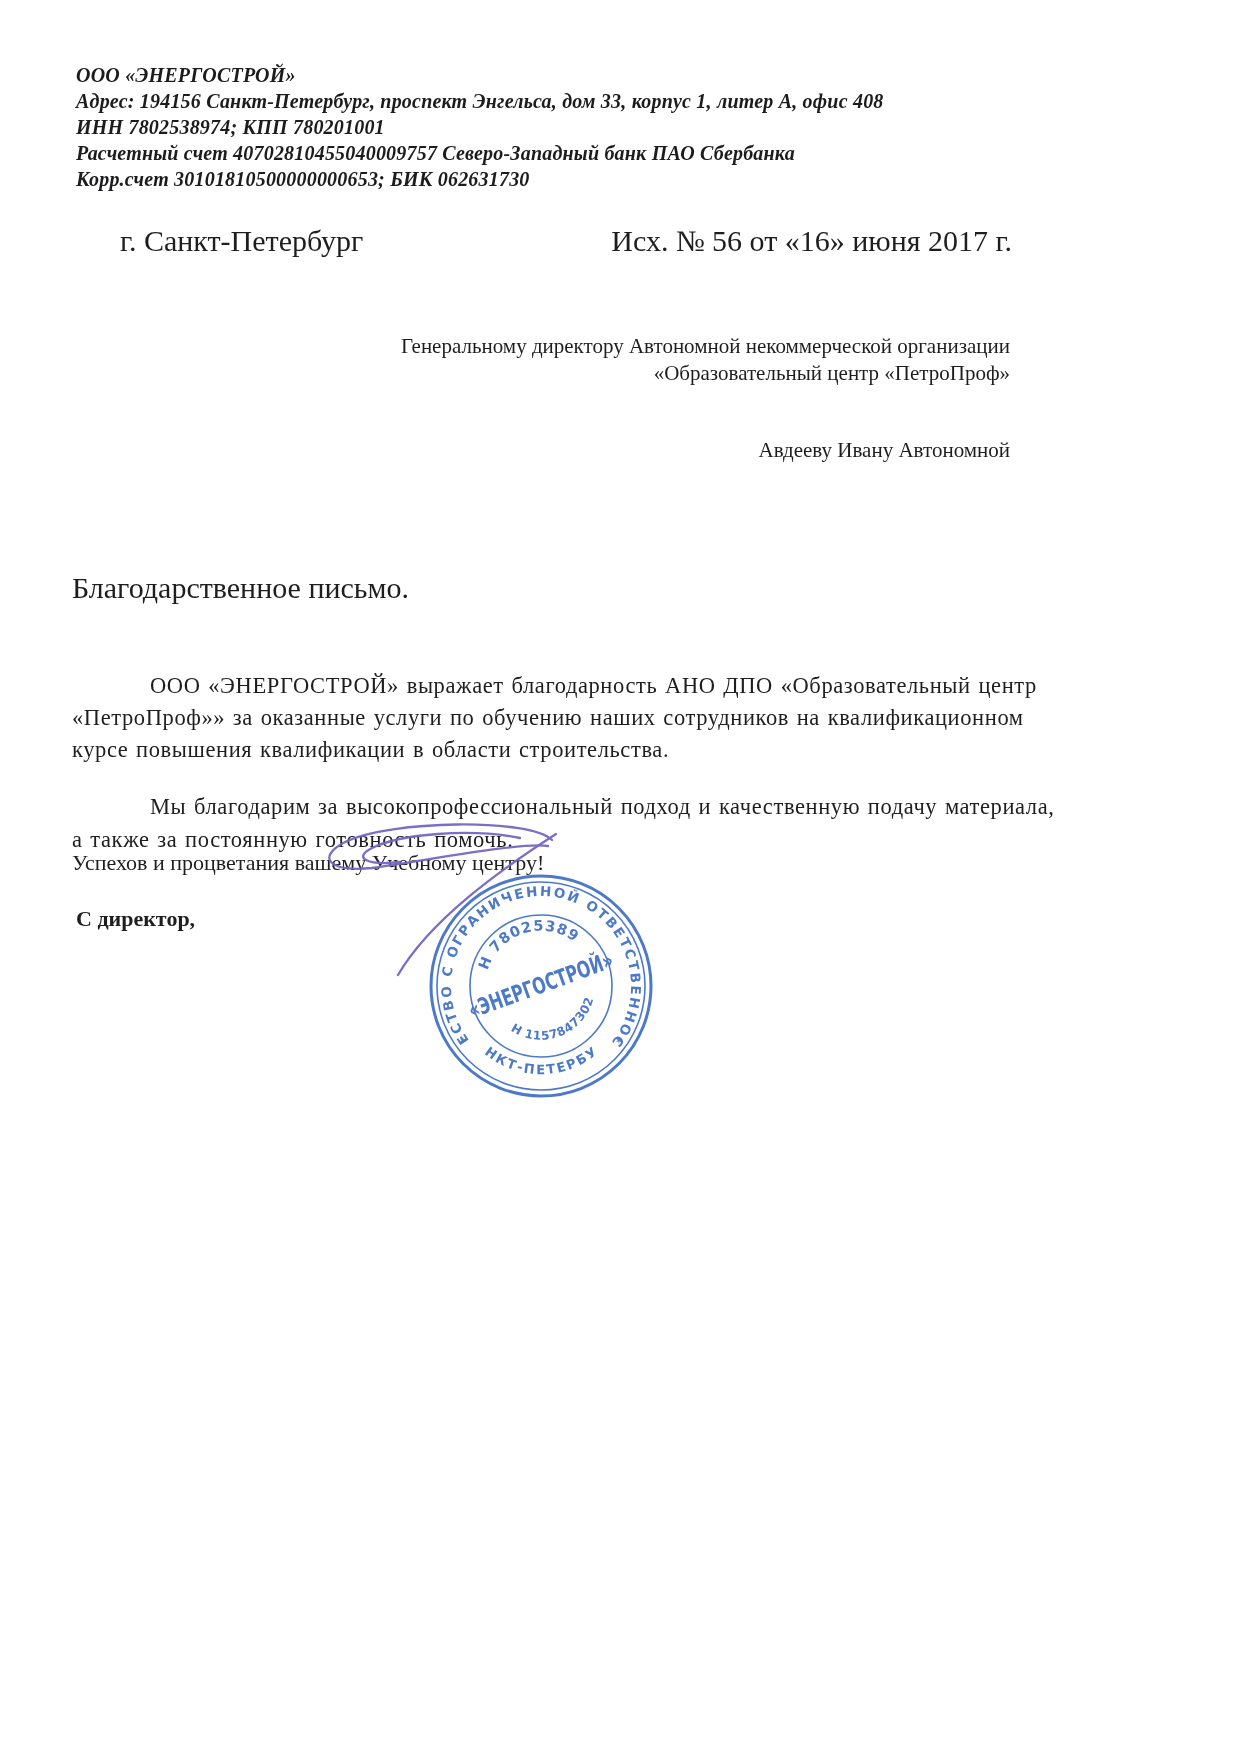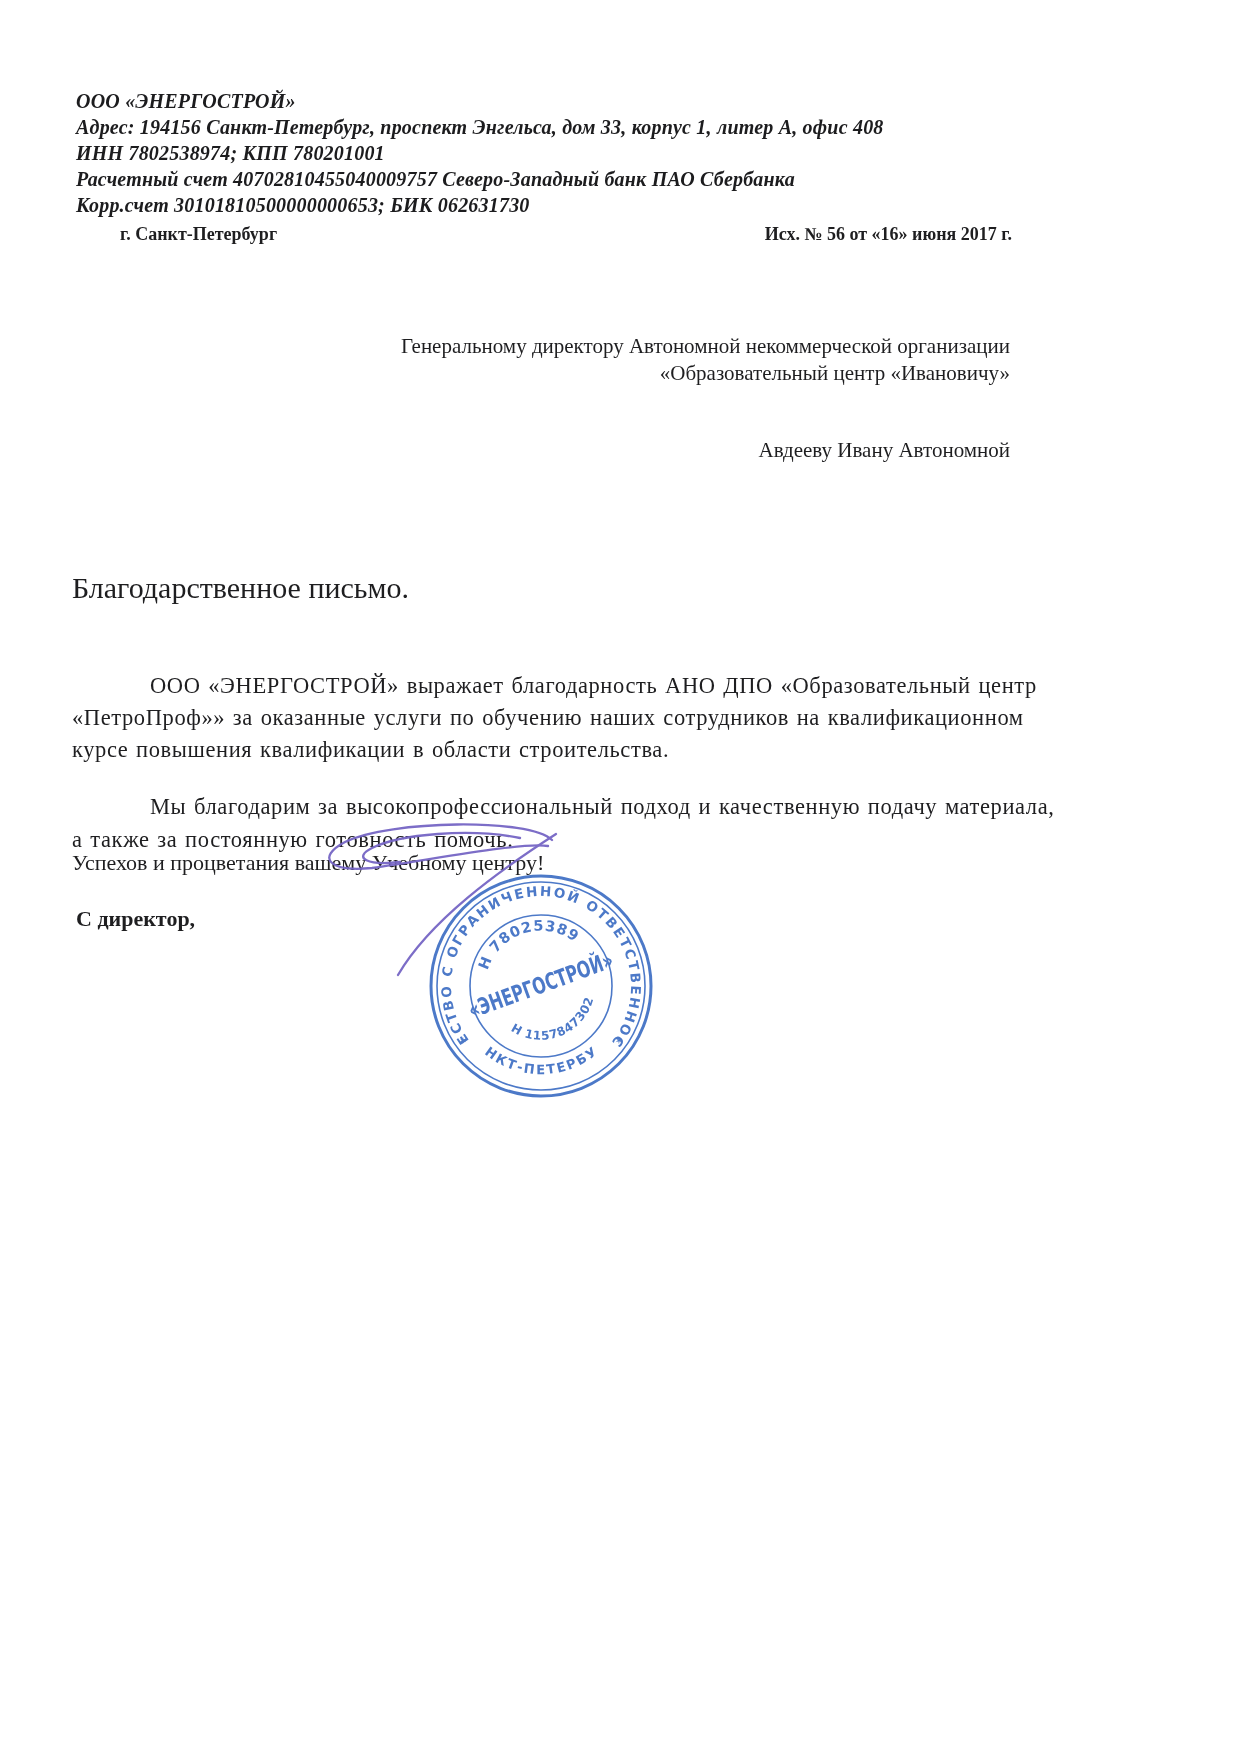--- a/index.html
+++ b/index.html
@@ -9,27 +9,27 @@
     background:#ffffff;
     font-family:"Liberation Serif", serif;
     color:#1e1e20;
     overflow:hidden;
   }
   .abs{position:absolute;}
   
   .letterhead{
     left:76px; top:62px; width:1060px;
     font-size:20px; font-weight:bold; font-style:italic;
-    line-height:26px; letter-spacing:.2px; color:#1c1c1e;margin-top:26px;
+    line-height:26px; letter-spacing:.2px; color:#1c1c1e;
   }
   
   .meta-row{
     left:72px; top:224px; width:940px;
     display:flex; justify-content:space-between;
-    font-size:18px; font-weight:bold;
+    font-size:30px; font-weight:normal;
   }
   .meta-city{padding-left:48px;}
   
   .addressee{
     right:230px; top:333px; width:820px;
     text-align:right; font-size:21px; line-height:27px;
   }
   .addressee-name{
     right:230px; top:438px; width:600px;
     text-align:right; font-size:21px;
@@ -83,21 +83,21 @@
     <div>Корр.счет 30101810500000000653; БИК 062631730</div>
   </div>
 
   <div class="abs meta-row">
     <span class="meta-city">г. Санкт-Петербург</span>
     <span>Исх. № 56 от «16» июня 2017 г.</span>
   </div>
 
   <div class="abs addressee">
     <div>Генеральному директору Автономной некоммерческой организации</div>
-    <div>«Образовательный центр «Ивановичу»</div>
+    <div>«Образовательный центр «ПетроПроф»</div>
   </div>
   <div class="abs addressee-name">Авдееву Ивану Автономной</div>
 
   <div class="abs letter-title">Благодарственное письмо.</div>
 
   <div class="abs para para1">ООО «ЭНЕРГОСТРОЙ» выражает благодарность АНО ДПО «Образовательный центр «ПетроПроф»» за оказанные услуги по обучению наших сотрудников на квалификационном курсе повышения квалификации в области строительства.</div>
   <div class="abs para para2">Мы благодарим за высокопрофессиональный подход и качественную подачу материала, а также за постоянную готовность помочь.</div>
   <div class="abs wishes">Успехов и процветания вашему Учебному центру!</div>
 
   <div class="abs respect">С директор,</div>

